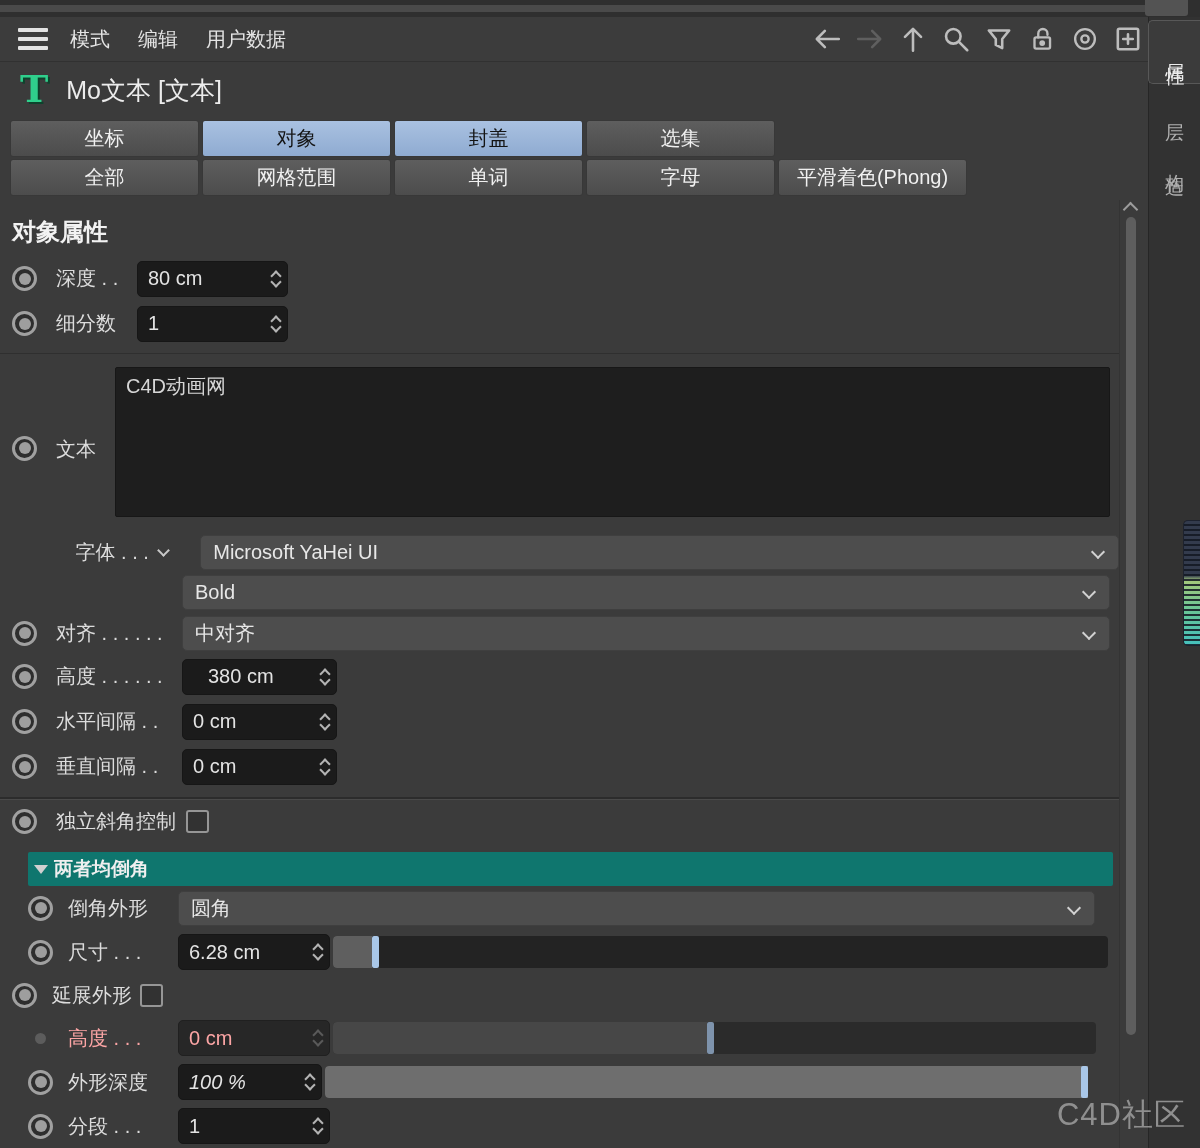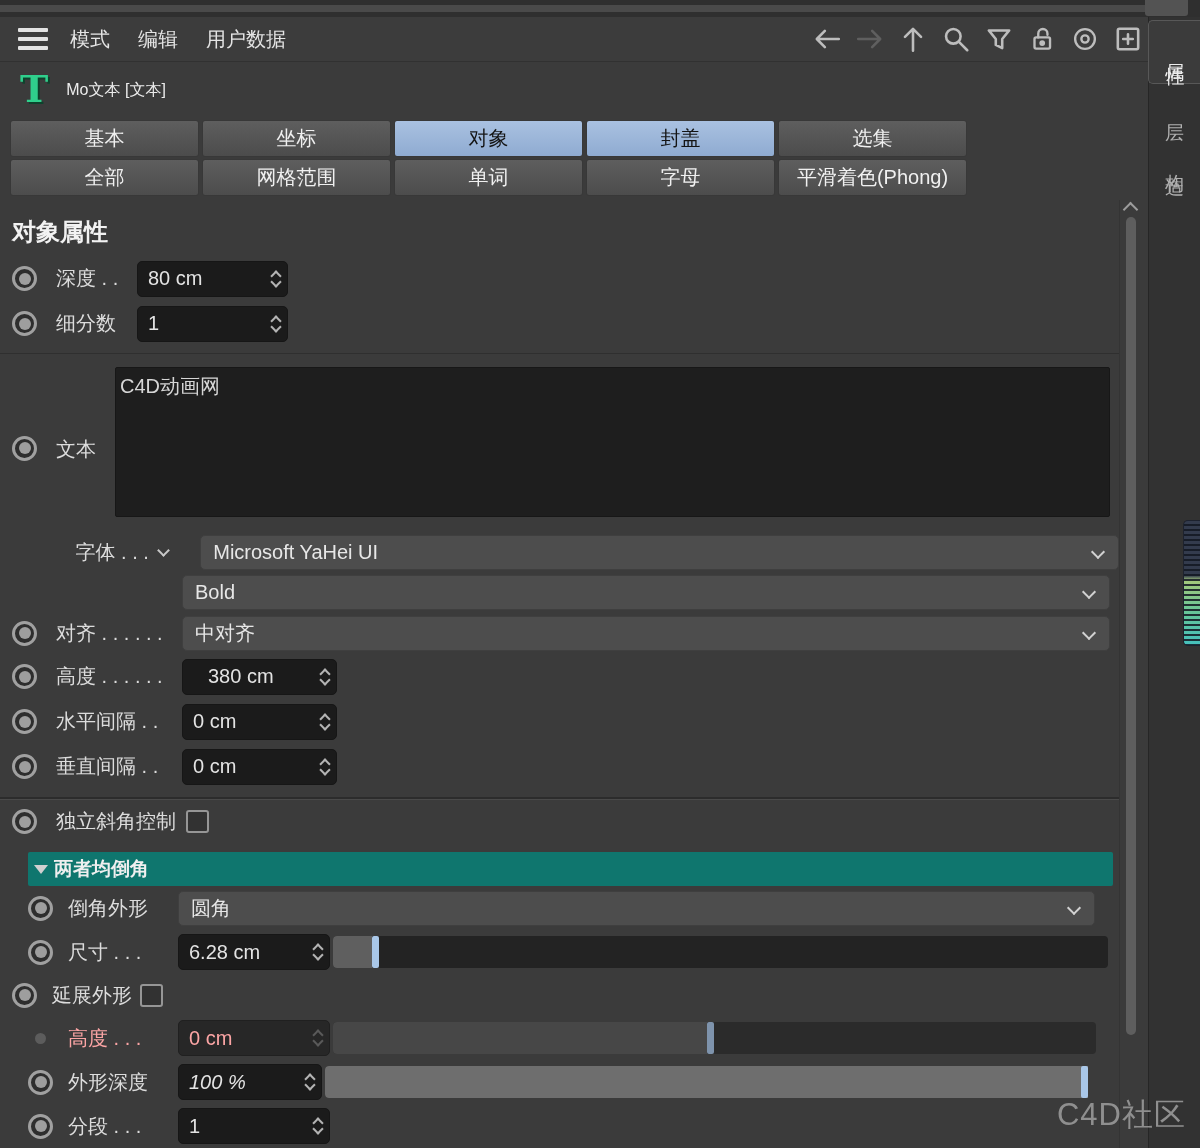--- a/index.html
+++ b/index.html
@@ -24,21 +24,21 @@
   .hamburger { width:30px; height:22px; margin:0 20px 0 18px; display:flex; flex-direction:column; justify-content:space-between; cursor:pointer; }
   .hamburger i { display:block; height:4px; background:#e3e3e3; border-radius:1px; }
   .menu-item { font-size:20px; color:#e4e4e4; margin-right:24px; padding:2px 2px; }
   .toolbar { position:absolute; right:5px; top:7px; display:flex; gap:13px; }
   .toolbar .ticon { width:30px; height:30px; display:flex; align-items:center; justify-content:center; }
 
   
   .titlebar { position:absolute; left:0; top:46px; width:1148px; height:55px; display:flex; align-items:center; }
   .obj-icon { font-family:"DejaVu Serif",serif; font-size:38px; font-weight:bold; color:#2fcf8c;
               text-shadow:2px 2px 0 rgba(0,70,40,.75); margin:0 18px 4px 20px; line-height:1; }
-  .obj-title { font-size:16px; color:#ececec; }
+  .obj-title { font-size:25px; color:#ececec; }
 
   
   .tabrows { position:absolute; left:10px; top:103px; width:962px; }
   .tabrow { display:flex; gap:3px; margin-bottom:2px; }
   .tabbtn { width:189px; height:37px; display:flex; align-items:center; justify-content:center;
             font-size:20px; color:#f0f0f0; background:linear-gradient(#5e5e5e,#4c4c4c);
             border:1px solid #383838; border-radius:3px; cursor:pointer; }
   .tabbtn.active { background:linear-gradient(#a9c1e1,#8fabd1); color:#141414; }
 
   
@@ -63,21 +63,21 @@
   .chev.up { transform:rotate(-135deg); margin-bottom:0px; }
   .chev.dn { transform:rotate(45deg); margin-top:-2px; }
   .numfield.dim .chev { border-color:#5a5a5a; }
 
   .dropdown { position:relative; height:35px; background:#4d4d4d; border-radius:5px; border:1px solid #3f3f3f;
               display:flex; align-items:center; padding:0 34px 0 12px; font-size:20px; color:#e7e7e7; }
   .dropdown .dchev { position:absolute; right:15px; top:11px; width:10px; height:10px;
                      border-right:2.6px solid #d2d2d2; border-bottom:2.6px solid #d2d2d2; transform:rotate(45deg); }
 
   .textarea { width:995px; height:150px; background:#1e1e1e; border:1px solid #171717; border-radius:2px;
-              font-size:20px; color:#d6d6d6; padding:5px 4px; }
+              font-size:20px; color:#d6d6d6; padding:5px 10px; }
 
   .checkbox { width:23px; height:23px; border:2px solid #969696; border-radius:3px; background:#323232; }
 
   .groove { height:2px; background:#2c2c2c; box-shadow:0 1px 0 #4a4a4a; margin-top:8px; }
   .thinline { height:1px; background:#2f2f2f; margin-top:7px; }
 
   .groupbar { margin:8px 0 0 28px; width:1085px; height:34px; background:#0f766e; border-radius:2px;
               display:flex; align-items:center; padding-left:6px; }
   .tri-down { width:0; height:0; border-left:7px solid transparent; border-right:7px solid transparent;
               border-top:9px solid #d0d0d0; margin-right:6px; }
@@ -189,21 +189,20 @@
       </div>
     </div>
 
     <div class="titlebar">
       <span class="obj-icon">T</span>
       <span class="obj-title">Mo文本 [文本]</span>
     </div>
 
     <div class="tabrows">
       <div class="tabrow">
-        <div class="tabbtn">基本</div>
         <div class="tabbtn">坐标</div>
         <div class="tabbtn active">对象</div>
         <div class="tabbtn active">封盖</div>
         <div class="tabbtn">选集</div>
       </div>
       <div class="tabrow">
         <div class="tabbtn">全部</div>
         <div class="tabbtn">网格范围</div>
         <div class="tabbtn">单词</div>
         <div class="tabbtn">字母</div>

